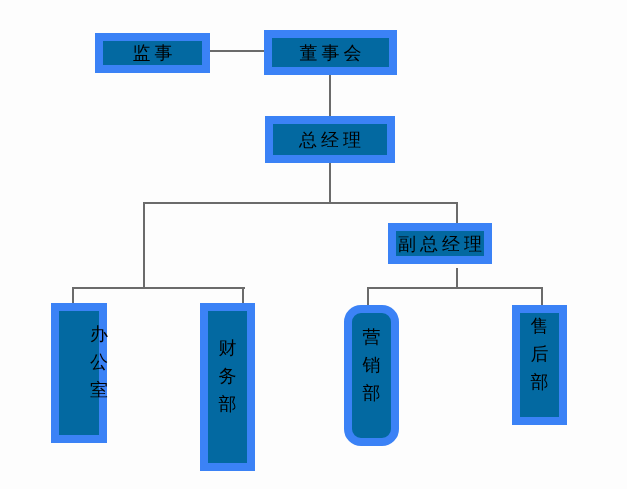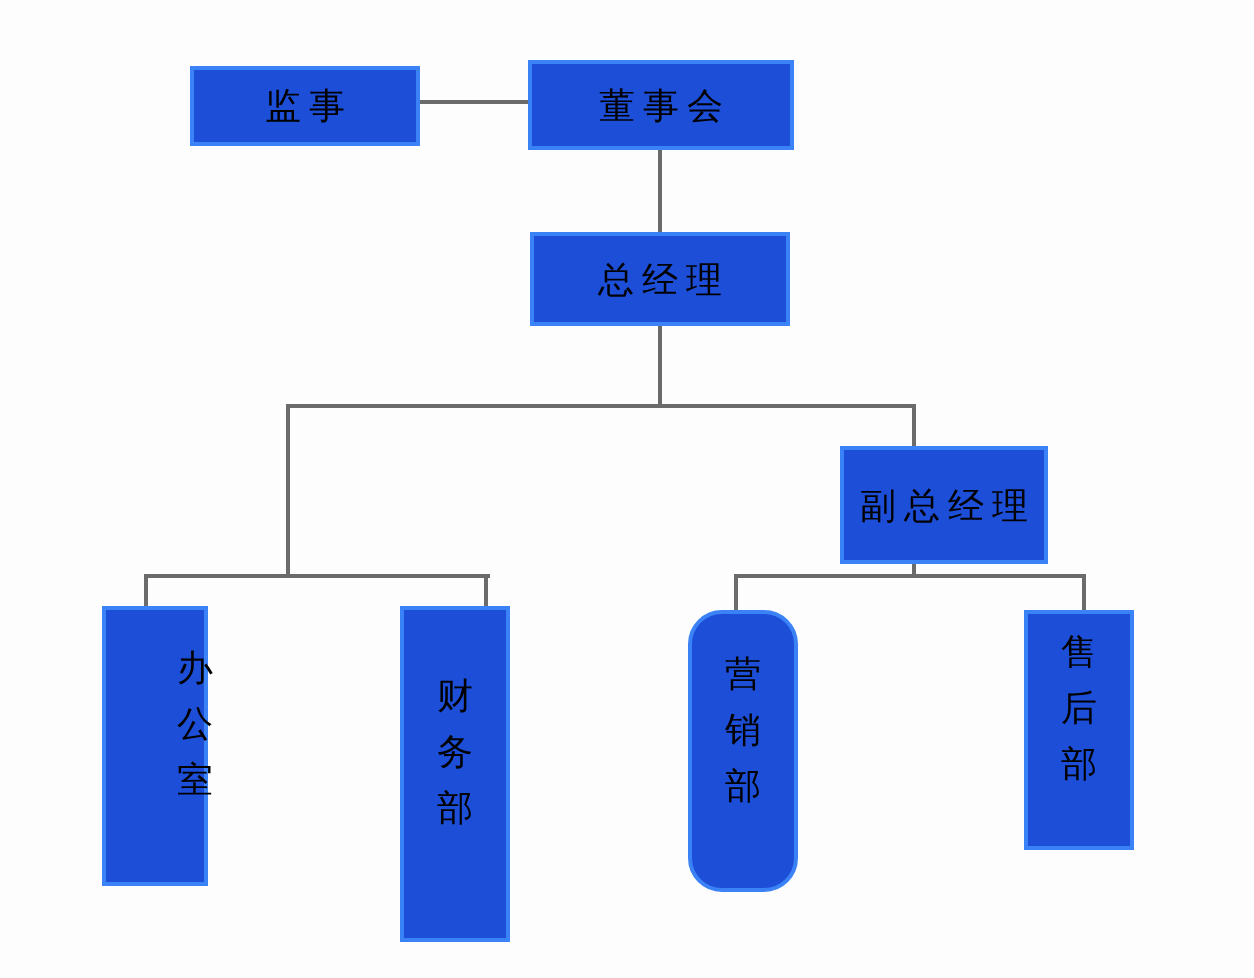--- a/index.html
+++ b/index.html
@@ -11,22 +11,22 @@
     position: relative;
     width: 627px;
     height: 489px;
     background: #fdfdfd;
     overflow: hidden;
   }
   
   .node {
     position: absolute;
     box-sizing: border-box;
-    background: #1d4ed8;
-    border: 2px solid #3b82f6;
+    background: #0369a1;
+    border: 8px solid #3b82f6;
     display: flex;
     align-items: center;
     justify-content: center;
     color: #000000;
     font-size: 18px;
   }
   .node-h span {
     letter-spacing: 4px;
     text-indent: 4px;
     white-space: nowrap;
@@ -36,21 +36,21 @@
     width: 1.15em;
     line-height: 28px;
     text-align: center;
     word-break: break-all;
     padding-bottom: 22px;
   }
   
   .pos-jianshi      { left: 95px;  top: 33px;  width: 115px; height: 40px; }
   .pos-dongshihui   { left: 264px; top: 30px;  width: 133px; height: 45px; }
   .pos-zongjingli   { left: 265px; top: 116px; width: 130px; height: 47px; }
-  .pos-fuzongjingli { left: 420px; top: 223px; width: 104px; height: 59px; font-family: Liberation Mono, monospace; }
+  .pos-fuzongjingli { left: 388px; top: 223px; width: 104px; height: 41px; font-family: Liberation Mono, monospace; }
   .pos-bangongshi   { left: 51px;  top: 303px; width: 53px;  height: 140px; padding-left: 40px; }
   .pos-caiwubu      { left: 200px; top: 303px; width: 55px;  height: 168px; }
   .pos-yingxiaobu   { left: 344px; top: 305px; width: 55px;  height: 141px; border-radius: 17px; }
   .pos-shouhoubu    { left: 512px; top: 305px; width: 55px;  height: 120px; }
   
   .ln {
     position: absolute;
     background: #6b6b6b;
   }
   .ln-jianshi-dsh   { left: 210px; top: 50px;  width: 54px;  height: 2px; }

